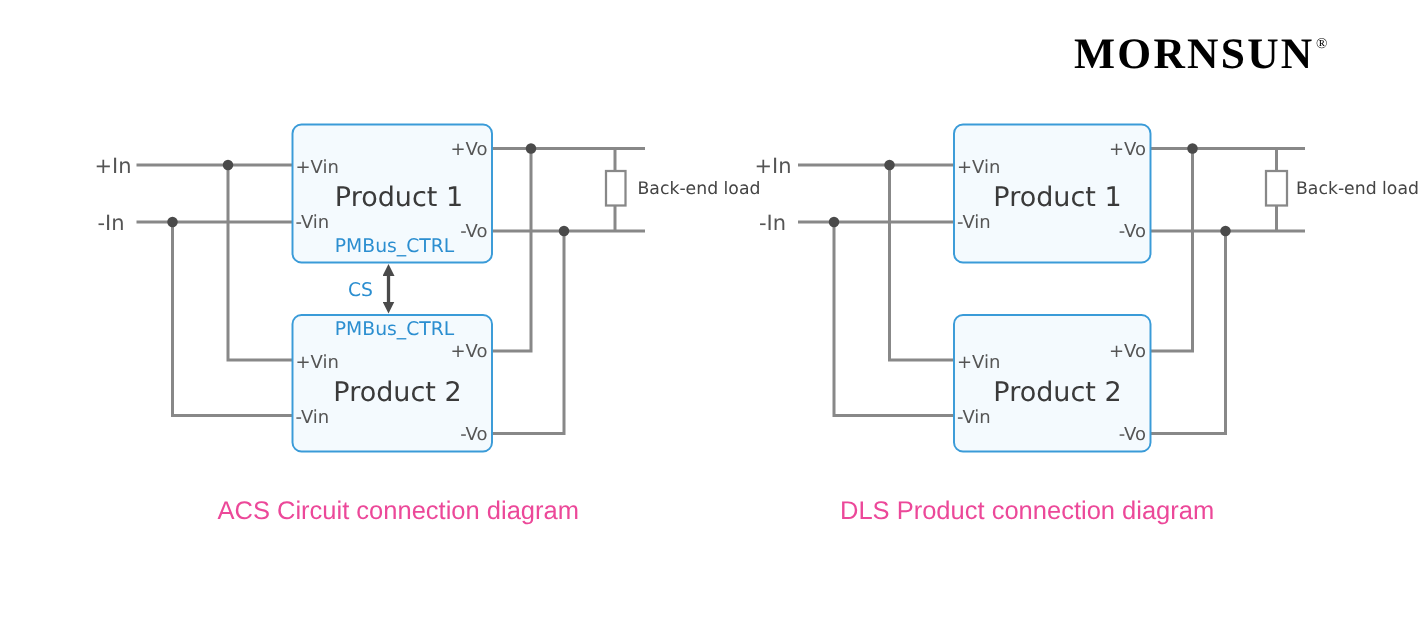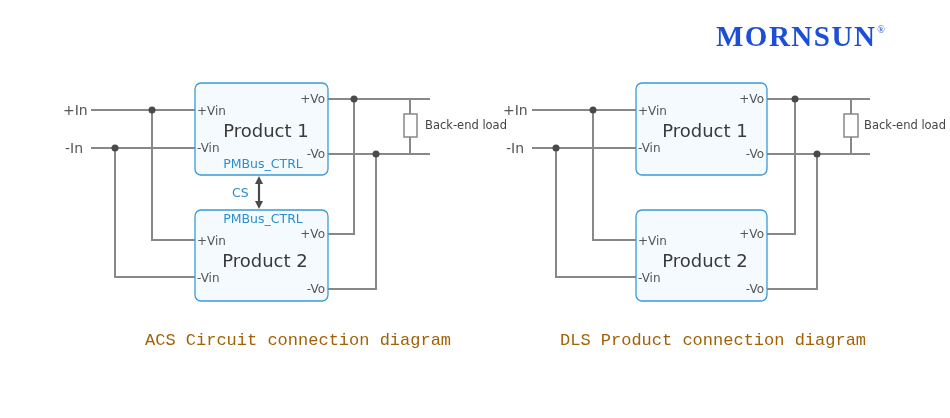--- a/index.html
+++ b/index.html
@@ -1,28 +1,28 @@
 <!DOCTYPE html>
 <html><head>
 <meta charset="utf-8">
 <style>
   html, body { margin: 0; padding: 0; background: #ffffff; }
   body { width: 950px; height: 418px; position: relative; overflow: hidden; font-family: "DejaVu Sans", "Liberation Sans", sans-serif; }
-  .logo { position: absolute; left: 716px; top: 20px; font-family: "Liberation Serif", "DejaVu Serif", serif; font-weight: bold; font-size: 29px; letter-spacing: 1.5px; color: #1d4ed8; }
+  .logo { position: absolute; left: 716px; top: 20px; font-family: "Liberation Serif", "DejaVu Serif", serif; font-weight: bold; font-size: 29px; letter-spacing: 1.5px; color: #000000; }
   .logo sup { font-size: 10px; font-weight: normal; vertical-align: top; position: relative; top: 4px; margin-left: 1px; }
   svg { position: absolute; left: 0; top: 0; }
   .wire { stroke: #888888; stroke-width: 2; fill: none; }
   .dot { fill: #4a4a4a; }
   .box { fill: #f4fafe; stroke: #3a9bd8; stroke-width: 1.3; }
   .pin { font-size: 12px; fill: #555555; }
   .prod { font-size: 18px; fill: #3a3a3a; }
   .io { font-size: 14px; fill: #555555; }
   .pmbus { font-size: 12.5px; fill: #2b8ed0; }
   .load-text { font-size: 11.5px; fill: #444444; }
-  .caption { position: absolute; top: 331px; font-family: Liberation Mono, monospace; font-size: 17px; color: #a16207; }
+  .caption { position: absolute; top: 331px; font-family: Liberation Sans, sans-serif; font-size: 17px; color: #ec4899; }
 </style>
 </head>
 <body>
 
 <div class="logo"><span>MORNSUN</span><sup>®</sup></div>
 
 <svg width="950" height="418" viewBox="0 0 950 418">
   <defs>
     <marker id="arr" markerWidth="8" markerHeight="8" refX="4" refY="4" orient="auto-start-reverse" markerUnits="userSpaceOnUse">
       <path d="M0,0 L8,4 L0,8 Z" fill="#4a4a4a"></path>

